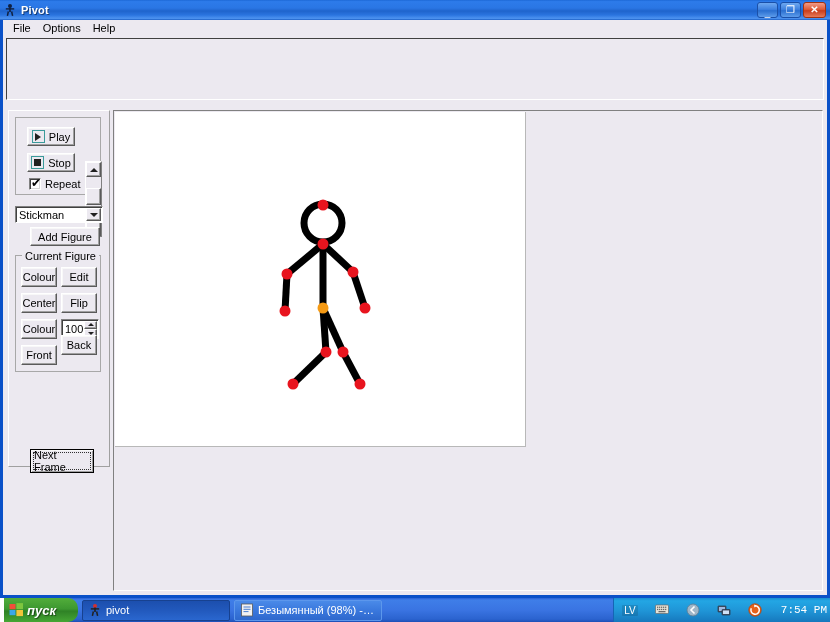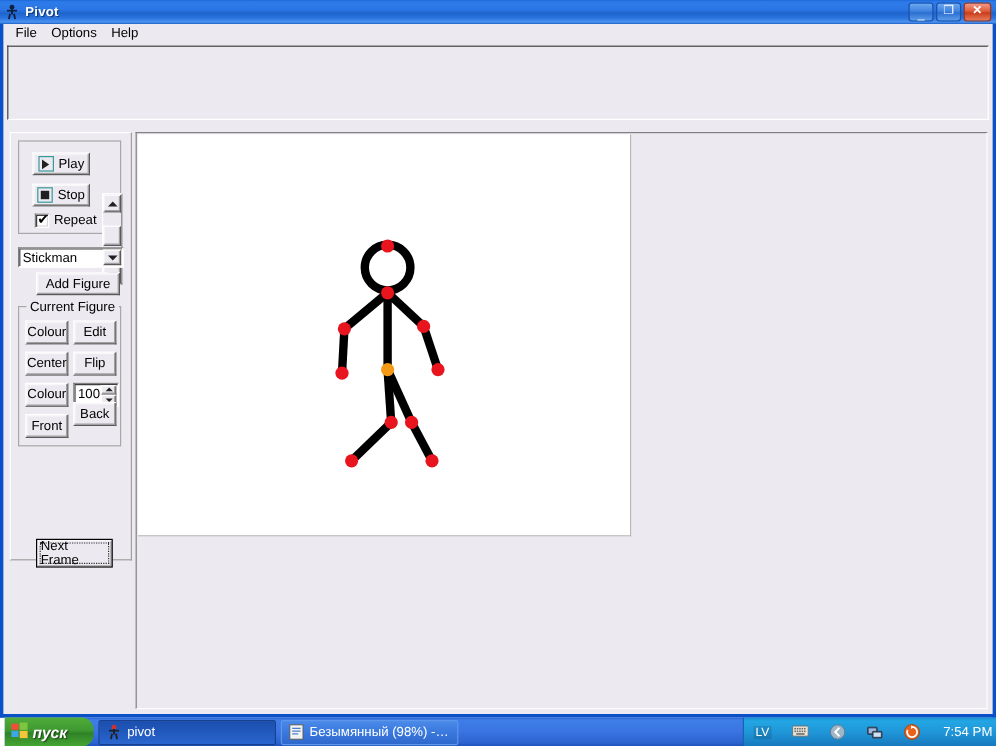--- a/index.html
+++ b/index.html
@@ -509,20 +509,21 @@
     color: #ffffff;
     font-size: 10px;
     background: rgba(0,0,0,0.12);
     padding: 0px 2px;
     border-radius: 1px;
   }
   #tray-clock {
     color: #ffffff;
     font-size: 11px;
     margin-left: 2px;
+    font-family: Liberation Mono, monospace;
   }
   .tray-icon { width: 14px; height: 14px; }
 </style>
 </head>
 <body>
 
 <div id="app-window">
 
   <div id="titlebar">
     <span id="title-icon">

